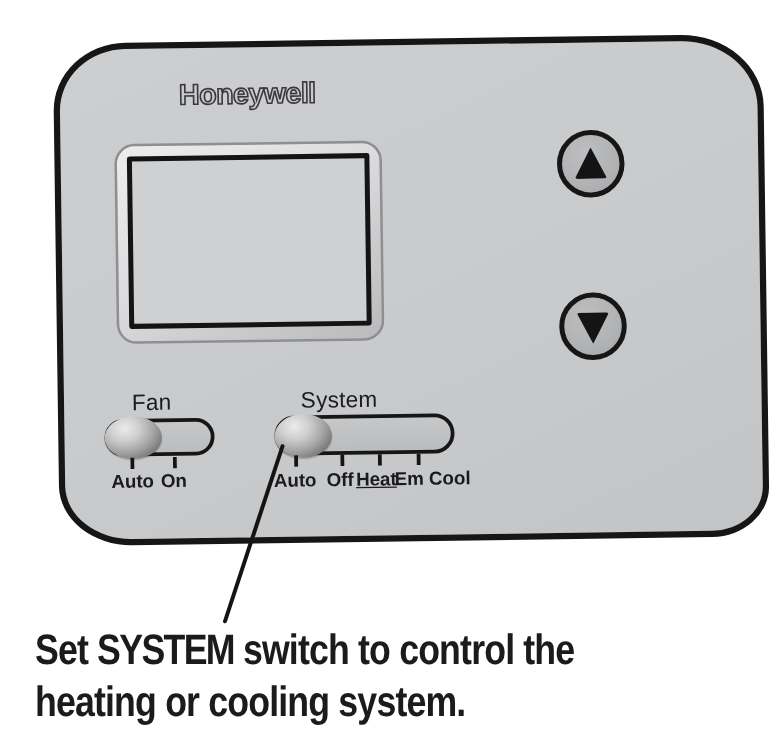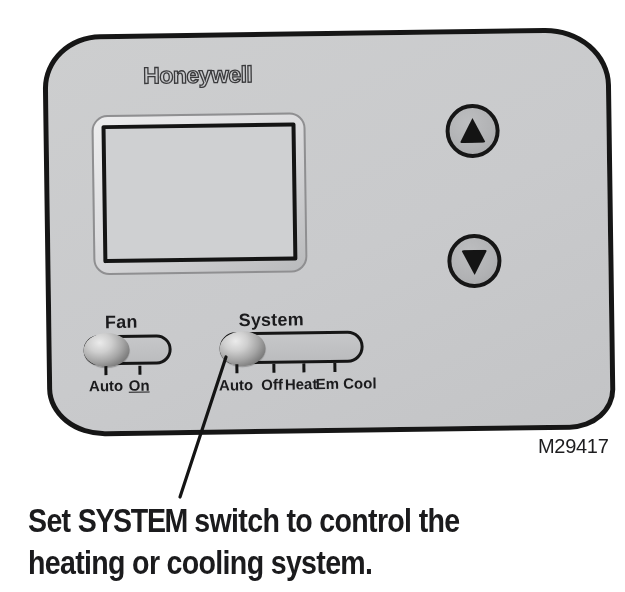--- a/index.html
+++ b/index.html
@@ -74,21 +74,21 @@
     border-right: 13px solid transparent;
     border-top: 25px solid #141414;
     border-radius: 3px;
     margin-bottom: -2px;
   }
 
   
   .switch-title {
     position: absolute;
     transform: translateX(-50%);
-    font-size: 18px; font-weight: 700;
+    font-size: 18px; font-weight: 400;
     letter-spacing: 0.2px;
     color: #1b1b1d;
     white-space: nowrap;
   }
   .track {
     position: absolute;
     height: 30px;
     background: linear-gradient(180deg, #c6c7c9 0%, #bbbcbe 100%);
     border: 3px solid #161616;
     border-radius: 17px;
@@ -165,36 +165,35 @@
     <div class="round-btn btn-down">
       <span class="tri-down"></span>
     </div>
 
     <div class="switch-title" style="left:70px; top:273px;">Fan</div>
     <div class="track" style="left:32px; top:296px; width:88px;"></div>
     <div class="knob" style="left:32px; top:294px;"></div>
     <div class="tick" style="left:54px; top:327px;"></div>
     <div class="tick" style="left:88px; top:327px;"></div>
     <div class="pos-label" style="left:54px; top:338px;">Auto</div>
-    <div class="pos-label" style="left:87px; top:338px;text-decoration:underline;">On</div>
+    <div class="pos-label" style="left:87px; top:338px;">On</div>
 
     <div class="switch-title" style="left:220px; top:273px;">System</div>
     <div class="track" style="left:168px; top:295px; width:144px; height:32px;"></div>
     <div class="knob" style="left:168px; top:294px; height:35px;"></div>
     <div class="tick" style="left:185px; top:327px;"></div>
     <div class="tick" style="left:222px; top:327px;"></div>
     <div class="tick" style="left:252px; top:327px;"></div>
     <div class="tick" style="left:283px; top:327px;"></div>
     <div class="pos-label" style="left:184px; top:339px;">Auto</div>
     <div class="pos-label" style="left:220px; top:339px;">Off</div>
-    <div class="pos-label" style="left:249px; top:339px;">Heat</div>
+    <div class="pos-label" style="left:249px; top:339px;text-decoration:underline;">Heat</div>
     <div class="pos-label" style="left:294px; top:339px;">Em Cool</div>
   </div>
 
-  <div class="model-code">M29417</div>
 
   <svg class="overlay" viewBox="0 0 625 592">
     <line x1="226" y1="357" x2="180" y2="497" stroke="#141414" stroke-width="3.2" stroke-linecap="round"></line>
   </svg>
 
   <p class="caption"><span>Set </span><strong>SYSTEM</strong><span> switch to control the</span><br><span>heating or cooling system.</span></p>
 
 </div>
 
 </body></html>

